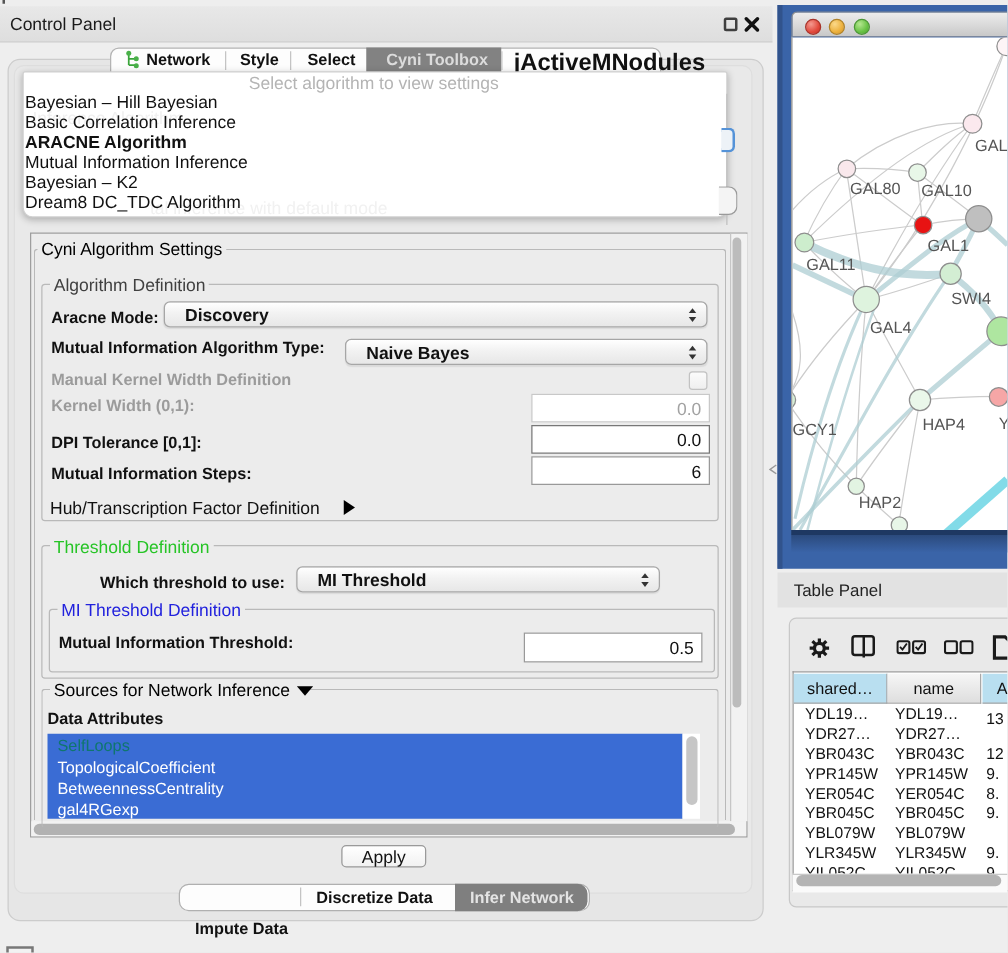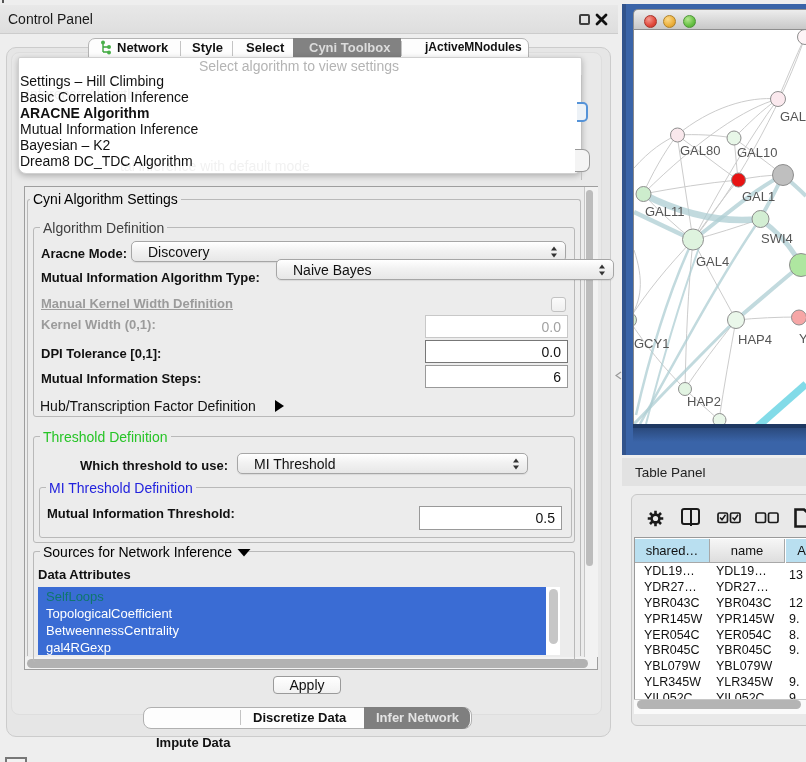--- a/index.html
+++ b/index.html
@@ -8,21 +8,21 @@
   .abs{position:absolute;}
   .lbl{position:absolute;font-size:13px;color:#111;white-space:nowrap;}
   .bold{font-weight:bold;}
   .grp{position:absolute;border:1px solid #b9b9b9;border-radius:3px;}
   .gt{position:absolute;top:-9px;left:7px;background:#ececec;padding:0 3px;
       font-size:14px;white-space:nowrap;}
   .combo{position:absolute;border:1px solid #a6a6a6;border-radius:5px;
       background:linear-gradient(#ffffff,#f2f2f2 45%,#e7e7e7);
       box-shadow:0 1px 1px rgba(0,0,0,0.08);}
   .combo .ct{position:absolute;left:16px;top:0;bottom:0;font-size:14px;color:#111;
-      display:flex;align-items:center;}
+      display:flex;align-items:center;font-weight:bold;}
   .field{position:absolute;background:#ffffff;border:1px solid #999;
       font-size:14px;color:#111;text-align:right;display:flex;
       align-items:center;justify-content:flex-end;padding-right:6px;box-sizing:border-box;}
 </style>
 </head>
 <body>
 
 <div class="abs" style="left:0;top:0;width:620px;height:762px;background:#eeeeee;"></div>
 <div class="abs" style="left:2px;top:0;width:2px;height:3px;background:#555;"></div>
 
@@ -49,21 +49,21 @@
 <svg class="abs" style="left:98px;top:39px;" width="16" height="18" viewBox="0 0 16 18">
   <path d="M5 4 L5 13 M5 8 L11 8 M5 13 L11 13" stroke="#3aa53a" stroke-width="1.4" fill="none"></path>
   <circle cx="5" cy="3.5" r="2" fill="#49b049"></circle>
     <circle cx="11" cy="8" r="2" fill="#49b049"></circle>
   <circle cx="11" cy="13.5" r="2" fill="#49b049"></circle>
 </svg>
 <div class="lbl bold" style="left:117px;top:40px;font-size:13px;">Network</div>
 <div class="lbl bold" style="left:192px;top:40px;font-size:13px;">Style</div>
 <div class="lbl bold" style="left:246px;top:40px;font-size:13px;">Select</div>
 <div class="lbl bold" style="left:309px;top:40px;font-size:13px;color:#dcdcdc;">Cyni Toolbox</div>
-<div class="lbl bold" style="left:425px;top:40px;font-size:12px;">jActiveMNodules</div>
+<div class="lbl bold" style="left:411px;top:40px;font-size:19px;">jActiveMNodules</div>
 
 <div class="abs" style="left:24px;top:186px;width:574px;height:484px;background:#ececec;
      border:1px solid #9e9e9e;box-sizing:border-box;"></div>
 
 <div class="abs" style="left:584px;top:187px;width:13px;height:470px;background:#f2f2f2;
      border-left:1px solid #c6c6c6;"></div>
 <div class="abs" style="left:586px;top:190px;width:7px;height:376px;background:#bcbcbc;border-radius:3.5px;"></div>
 
 <div class="abs" style="left:25px;top:657px;width:572px;height:12px;background:#f2f2f2;"></div>
 <div class="abs" style="left:27px;top:659px;width:561px;height:9px;background:#b2b2b2;border-radius:4.5px;"></div>
@@ -77,29 +77,29 @@
 <div class="lbl bold" style="left:41px;top:246px;">Aracne Mode:</div>
 <div class="combo" style="left:131px;top:241px;width:433px;height:19px;">
   <span class="ct">Discovery</span>
   <svg style="position:absolute;right:7px;top:4px;" width="8" height="12" viewBox="0 0 8 12">
     <path d="M4 0.5 L7 4.4 L1 4.4 Z" fill="#333"></path>
       <path d="M4 11.5 L7 7.6 L1 7.6 Z" fill="#333"></path>
   </svg>
 </div>
 
 <div class="lbl bold" style="left:41px;top:270px;">Mutual Information Algorithm Type:</div>
-<div class="combo" style="left:276px;top:259px;width:288px;height:19px;padding-left:48px;">
+<div class="combo" style="left:276px;top:271px;width:288px;height:19px;">
   <span class="ct">Naive Bayes</span>
   <svg style="position:absolute;right:7px;top:4px;" width="8" height="12" viewBox="0 0 8 12">
     <path d="M4 0.5 L7 4.4 L1 4.4 Z" fill="#333"></path>
       <path d="M4 11.5 L7 7.6 L1 7.6 Z" fill="#333"></path>
   </svg>
 </div>
 
-<div class="lbl bold" style="left:41px;top:296px;color:#9b9b9b;text-decoration:underline;">Manual Kernel Width Definition</div>
+<div class="lbl bold" style="left:41px;top:296px;color:#9b9b9b;">Manual Kernel Width Definition</div>
 <div class="abs" style="left:551px;top:297px;width:13px;height:13px;border:1px solid #c2c2c2;
      border-radius:3px;background:linear-gradient(#fbfbfb,#efefef);"></div>
 
 <div class="lbl bold" style="left:41px;top:317px;color:#9b9b9b;">Kernel Width (0,1):</div>
 <div class="field" style="left:425px;top:315px;width:143px;height:23px;border-color:#c8c8c8;color:#a2a2a2;">0.0</div>
 
 <div class="lbl bold" style="left:41px;top:346px;">DPI Tolerance [0,1]:</div>
 <div class="field" style="left:425px;top:340px;width:143px;height:23px;border-color:#777;">0.0</div>
 
 <div class="lbl bold" style="left:41px;top:371px;">Mutual Information Steps:</div>
@@ -156,21 +156,21 @@
 
 <div class="abs" style="left:5px;top:757px;width:18px;height:10px;border:2px solid #777;background:#f2f2f2;"></div>
 
 <div class="abs" style="left:18px;top:57px;width:562px;height:115px;background:#ffffff;
      border:1px solid #d0d0d0;border-radius:2px 2px 8px 8px;
      box-shadow:0 2px 6px rgba(0,0,0,0.25);"></div>
 <div class="abs" style="left:18px;top:58px;width:562px;height:16px;font-size:14px;color:#b4b4b4;
      text-align:center;">Select algorithm to view settings</div>
 <div class="lbl" style="left:26px;top:86px;font-size:14px;color:#f0f0f0;">Inference Algorithm</div>
 <div class="lbl" style="left:120px;top:158px;font-size:14px;color:#f1f1f1;">tal inference with default mode</div>
-<div class="lbl" style="left:20px;top:73px;font-size:14px;">Settings – Hill Climbing</div>
+<div class="lbl" style="left:20px;top:73px;font-size:14px;">Bayesian – Hill Bayesian</div>
 <div class="lbl" style="left:20px;top:89px;font-size:14px;">Basic Correlation Inference</div>
 <div class="lbl bold" style="left:20px;top:105px;font-size:14px;">ARACNE Algorithm</div>
 <div class="lbl" style="left:20px;top:121px;font-size:14px;">Mutual Information Inference</div>
 <div class="lbl" style="left:20px;top:137px;font-size:14px;">Bayesian – K2</div>
 <div class="lbl" style="left:20px;top:153px;font-size:14px;">Dream8 DC_TDC Algorithm</div>
 
 <div class="abs" style="left:581px;top:75px;width:1px;height:105px;background:#c0c0c0;"></div>
 <div class="abs" style="left:577px;top:102px;width:9px;height:16px;border:2px solid #5593d8;
      border-radius:0 5px 5px 0;border-left:none;background:#edf2f7;"></div>
 <div class="abs" style="left:575px;top:149px;width:14px;height:21px;border:1px solid #9a9a9a;

